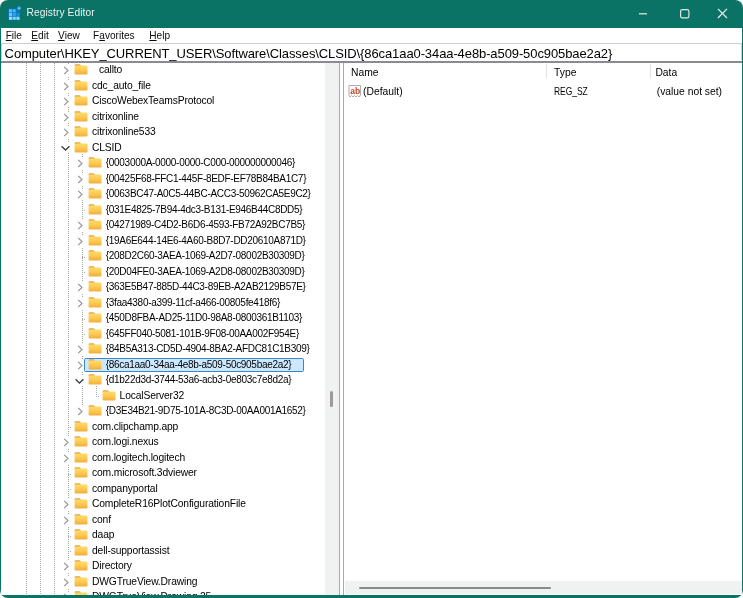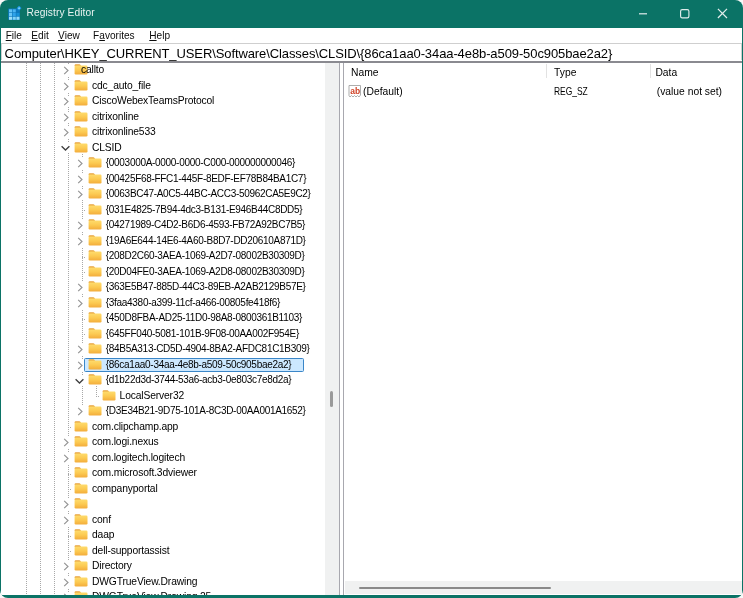--- a/index.html
+++ b/index.html
@@ -89,21 +89,21 @@
     <div class="vdot" style="left:80.5px;top:91.2px;height:254px"></div>
     <div class="vdot" style="left:94.5px;top:323.7px;height:10.5px"></div>
 <svg class="ch" style="left:60.8px;top:2.9px" width="8" height="11" viewBox="0 0 8 11">
           <rect x="0" y="0" width="8" height="11" fill="#fff"></rect>
           <path d="M2.2 1.8 L6.0 5.5 L2.2 9.2" fill="none" stroke="#949494" stroke-width="1.15"></path>
         </svg>
         <svg class="fold" style="left:73.0px;top:0.7px" width="14" height="12" viewBox="0 0 14 12">
 <path d="M0.6 2.4 Q0.6 1.2 1.7 1.2 L5.3 1.2 Q6.1 1.2 6.5 1.9 L7.1 3.0 L0.6 3.0 Z" fill="#e8a33c"></path>
 <rect x="0.6" y="2.6" width="12.9" height="8.8" rx="1.2" fill="url(#fg)"></rect>
 </svg>
-        <div class="tl" style="left:80px;top:0.6px">callto</div>
+        <div class="tl" style="left:98px;top:0.6px">callto</div>
 <svg class="ch" style="left:60.8px;top:18.4px" width="8" height="11" viewBox="0 0 8 11">
           <rect x="0" y="0" width="8" height="11" fill="#fff"></rect>
           <path d="M2.2 1.8 L6.0 5.5 L2.2 9.2" fill="none" stroke="#949494" stroke-width="1.15"></path>
         </svg>
         <svg class="fold" style="left:73.0px;top:16.2px" width="14" height="12" viewBox="0 0 14 12">
 <path d="M0.6 2.4 Q0.6 1.2 1.7 1.2 L5.3 1.2 Q6.1 1.2 6.5 1.9 L7.1 3.0 L0.6 3.0 Z" fill="#e8a33c"></path>
 <rect x="0.6" y="2.6" width="12.9" height="8.8" rx="1.2" fill="url(#fg)"></rect>
 </svg>
         <div class="tl" style="left:91.0px;top:16.1px">cdc_auto_file</div>
 <svg class="ch" style="left:60.8px;top:33.9px" width="8" height="11" viewBox="0 0 8 11">
@@ -315,20 +315,21 @@
 </svg>
         <div class="tl" style="left:91.0px;top:419.1px">companyportal</div>
 <svg class="ch" style="left:60.8px;top:436.9px" width="8" height="11" viewBox="0 0 8 11">
           <rect x="0" y="0" width="8" height="11" fill="#fff"></rect>
           <path d="M2.2 1.8 L6.0 5.5 L2.2 9.2" fill="none" stroke="#949494" stroke-width="1.15"></path>
         </svg>
         <svg class="fold" style="left:73.0px;top:434.7px" width="14" height="12" viewBox="0 0 14 12">
 <path d="M0.6 2.4 Q0.6 1.2 1.7 1.2 L5.3 1.2 Q6.1 1.2 6.5 1.9 L7.1 3.0 L0.6 3.0 Z" fill="#e8a33c"></path>
 <rect x="0.6" y="2.6" width="12.9" height="8.8" rx="1.2" fill="url(#fg)"></rect>
 </svg>
+        <div class="tl" style="left:91.0px;top:434.6px">CompleteR16PlotConfigurationFile</div>
 <svg class="ch" style="left:60.8px;top:452.4px" width="8" height="11" viewBox="0 0 8 11">
           <rect x="0" y="0" width="8" height="11" fill="#fff"></rect>
           <path d="M2.2 1.8 L6.0 5.5 L2.2 9.2" fill="none" stroke="#949494" stroke-width="1.15"></path>
         </svg>
         <svg class="fold" style="left:73.0px;top:450.2px" width="14" height="12" viewBox="0 0 14 12">
 <path d="M0.6 2.4 Q0.6 1.2 1.7 1.2 L5.3 1.2 Q6.1 1.2 6.5 1.9 L7.1 3.0 L0.6 3.0 Z" fill="#e8a33c"></path>
 <rect x="0.6" y="2.6" width="12.9" height="8.8" rx="1.2" fill="url(#fg)"></rect>
 </svg>
         <div class="tl" style="left:91.0px;top:450.1px">conf</div>
 <div class="hdot" style="left:67.2px;top:473.4px;width:4.3px"></div>

